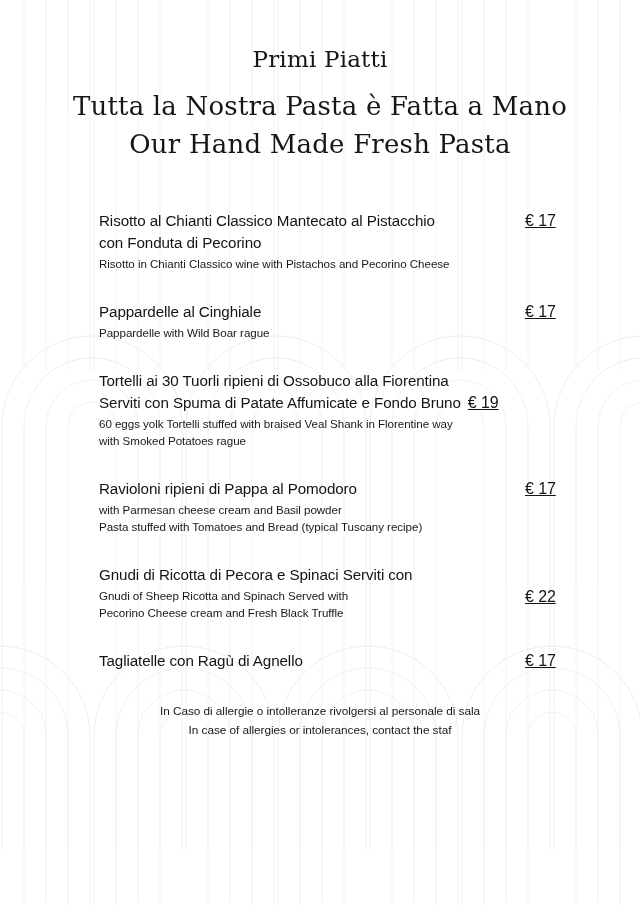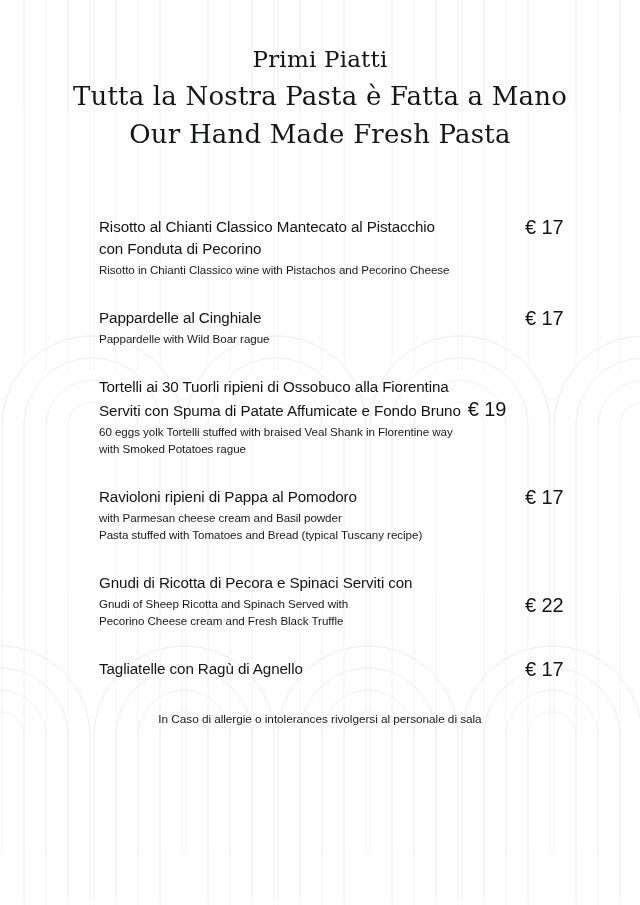--- a/index.html
+++ b/index.html
@@ -50,32 +50,32 @@
   }
 
   .heading-primary {
     font-size: 23px;
     line-height: 30px;
   }
 
   .heading-secondary {
     font-size: 26px;
     line-height: 36px;
-    margin-top: 4px;
+    margin-top: 14px;
   }
 
   .heading-tertiary {
     font-size: 26px;
     line-height: 36px;
     margin-top: 2px;
   }
 
   
   .menu {
-    margin-top: 64px;
+    margin-top: 48px;
     padding: 0 72px 0 99px;
   }
 
   .menu-item {
     display: block;
     margin-bottom: 29px;
   }
 
   .item-lines {
     position: relative;
@@ -92,24 +92,25 @@
   }
 
   .item-name {
     display: inline;
   }
 
   .item-price {
     position: absolute;
     left: 426px;
     top: 0;
-    font-size: 20px;
+    font-size: 16px;
     line-height: 22px;
     color: #131417;
     white-space: nowrap;
+    text-decoration: underline;
   }
 
   
   .item-price.inline {
     position: static;
     display: inline;
     margin-left: 7px;
   }
 
   .item-desc {
@@ -250,16 +251,17 @@
         <div class="item-desc">Pecorino Cheese cream and Fresh Black Truffle</div>
       </div>
       <div class="menu-item">
         <div class="item-lines">
           <div class="item-line"><span class="item-name">Tagliatelle con Ragù di Agnello</span><span class="item-price">€ 17</span></div>
         </div>
       </div>
     </div>
 
   <div class="footer">
-    <span class="footer-line">In Caso di allergie o intolerances rivolgersi al personale di sala</span>
+    <span class="footer-line">In Caso di allergie o intolleranze rivolgersi al personale di sala</span>
+    <span class="footer-line">In case of allergies or intolerances, contact the staf</span>
   </div>
 
 </div>
 
 </body></html>

